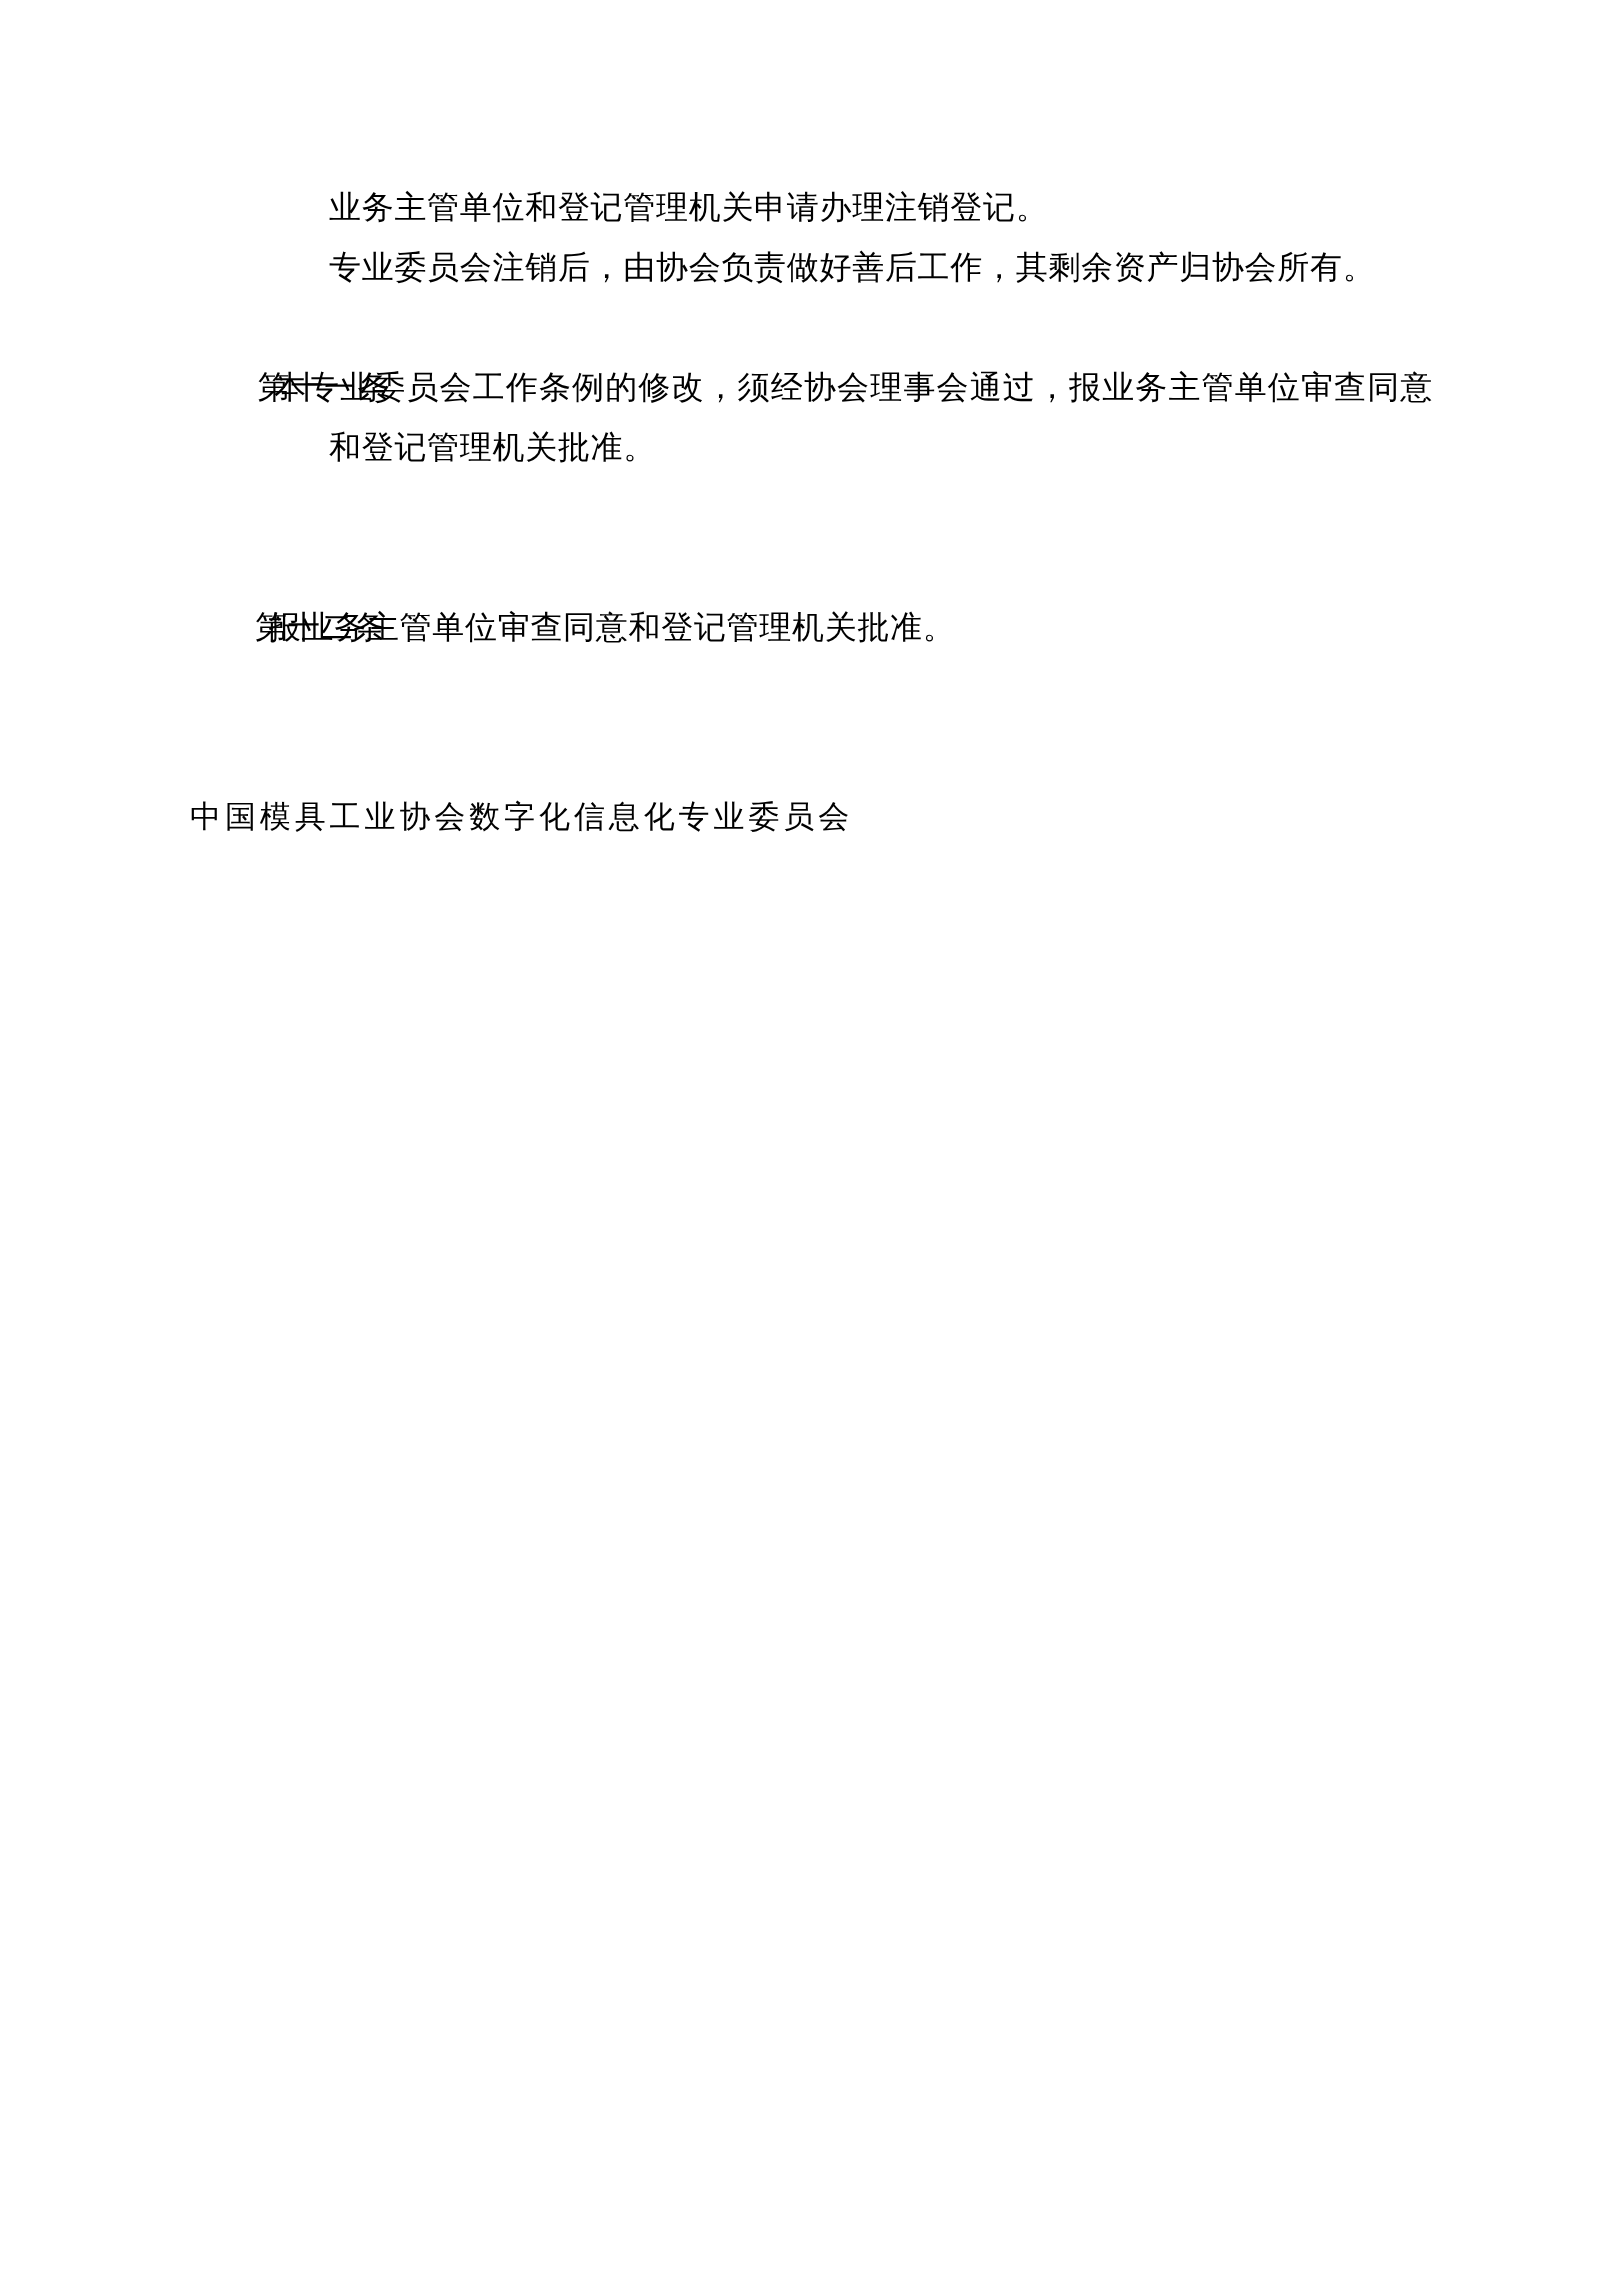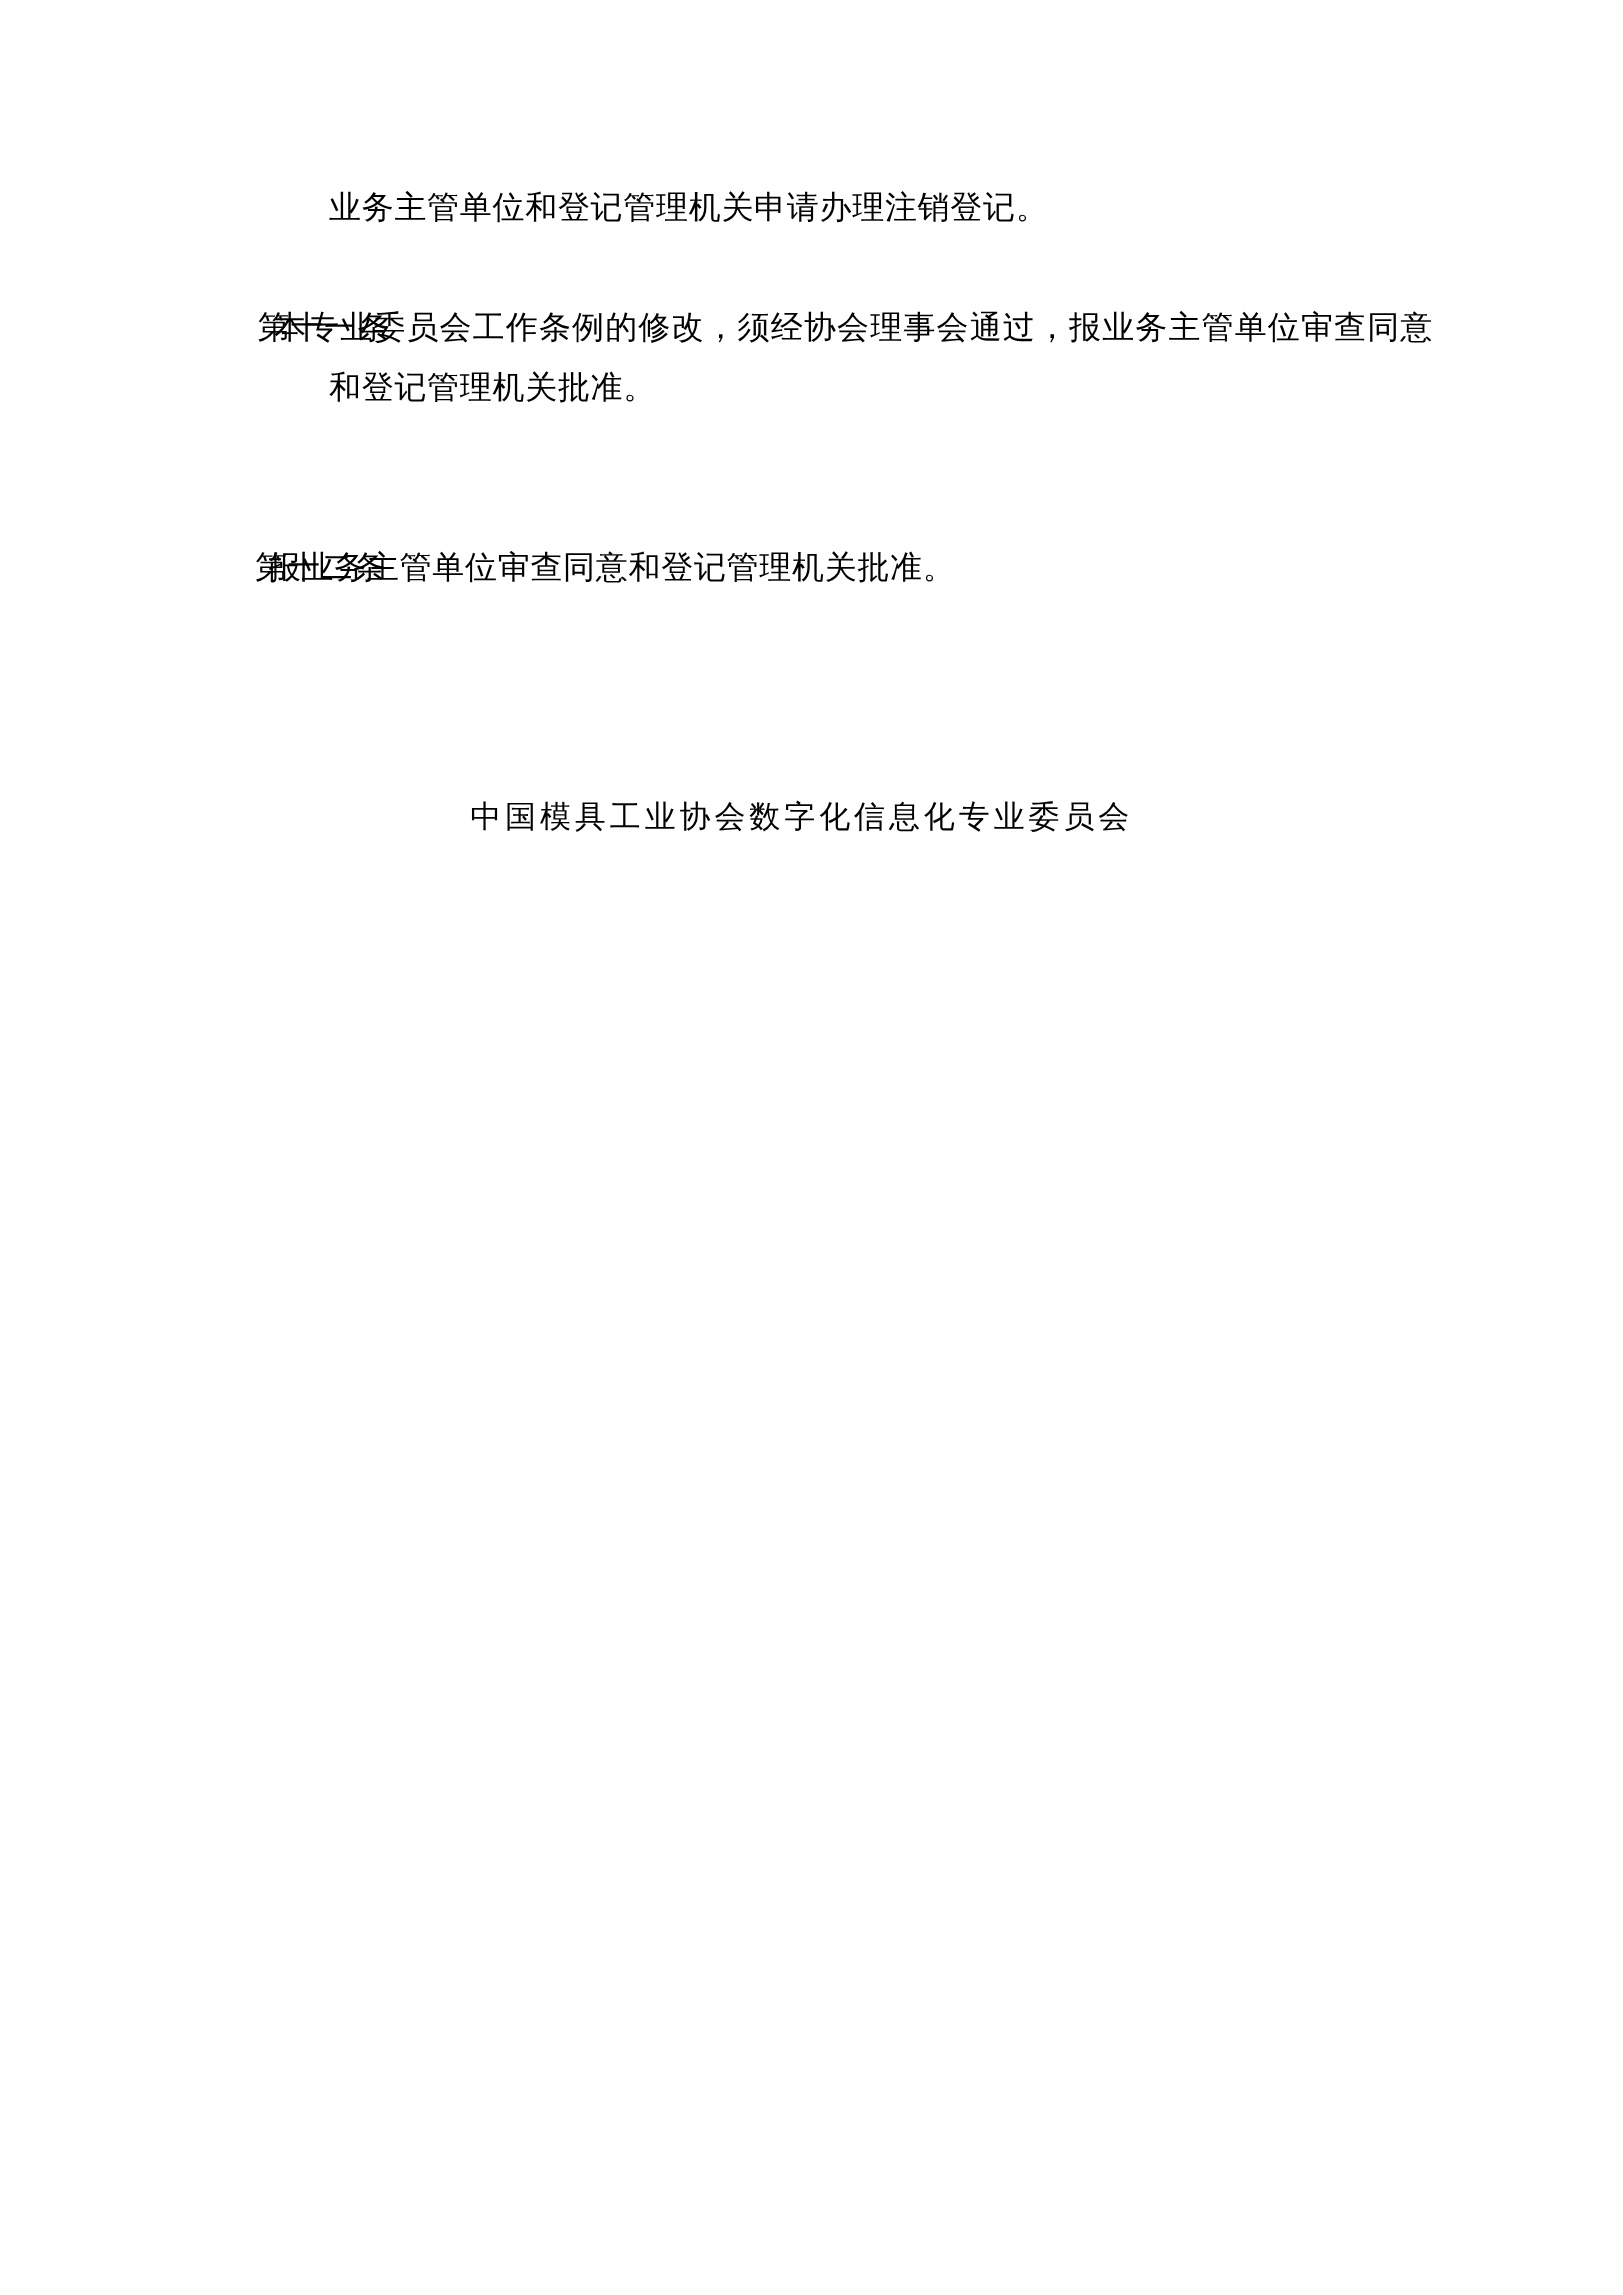--- a/index.html
+++ b/index.html
@@ -38,21 +38,21 @@
     padding-left: 139px;
   }
   .article-wrap .label {
     margin-left: -139px;
   }
   .signature {
     position: absolute;
     left: 190px;
     top: 785px;
     width: 1243px;
-    text-align: center;
+    text-align: left;
   }
   .sig-line {
     font-size: 31px;
     line-height: 63px;
     letter-spacing: 3.9px;
     padding-right: 19.6px;
   }
   .sig-line.date {
     letter-spacing: 6.5px;
     padding-right: 26px;
@@ -60,20 +60,21 @@
 </style>
 </head>
 <body>
 
 <div class="page">
 
   <div class="content">
 
     <p class="para indent-hang">业务主管单位和登记管理机关申请办理注销登记。</p>
 
+    <p class="para indent-hang">专业委员会注销后，由协会负责做好善后工作，其剩余资产归协会所有。</p>
 
     <p class="para article-wrap">
       <span class="label">第十一条</span><span class="label">&nbsp;&nbsp;</span><span class="body">本专业委员会工作条例的修改，须经协会理事会通过，报业务主管单位审查同意和登记管理机关批准。</span>
     </p>
 
     <p class="para article-wrap">
       <span class="label">第十二条</span><span class="label">&nbsp;&nbsp;</span><span class="body">报业务主管单位审查同意和登记管理机关批准。</span>
     </p>
 
   </div>

